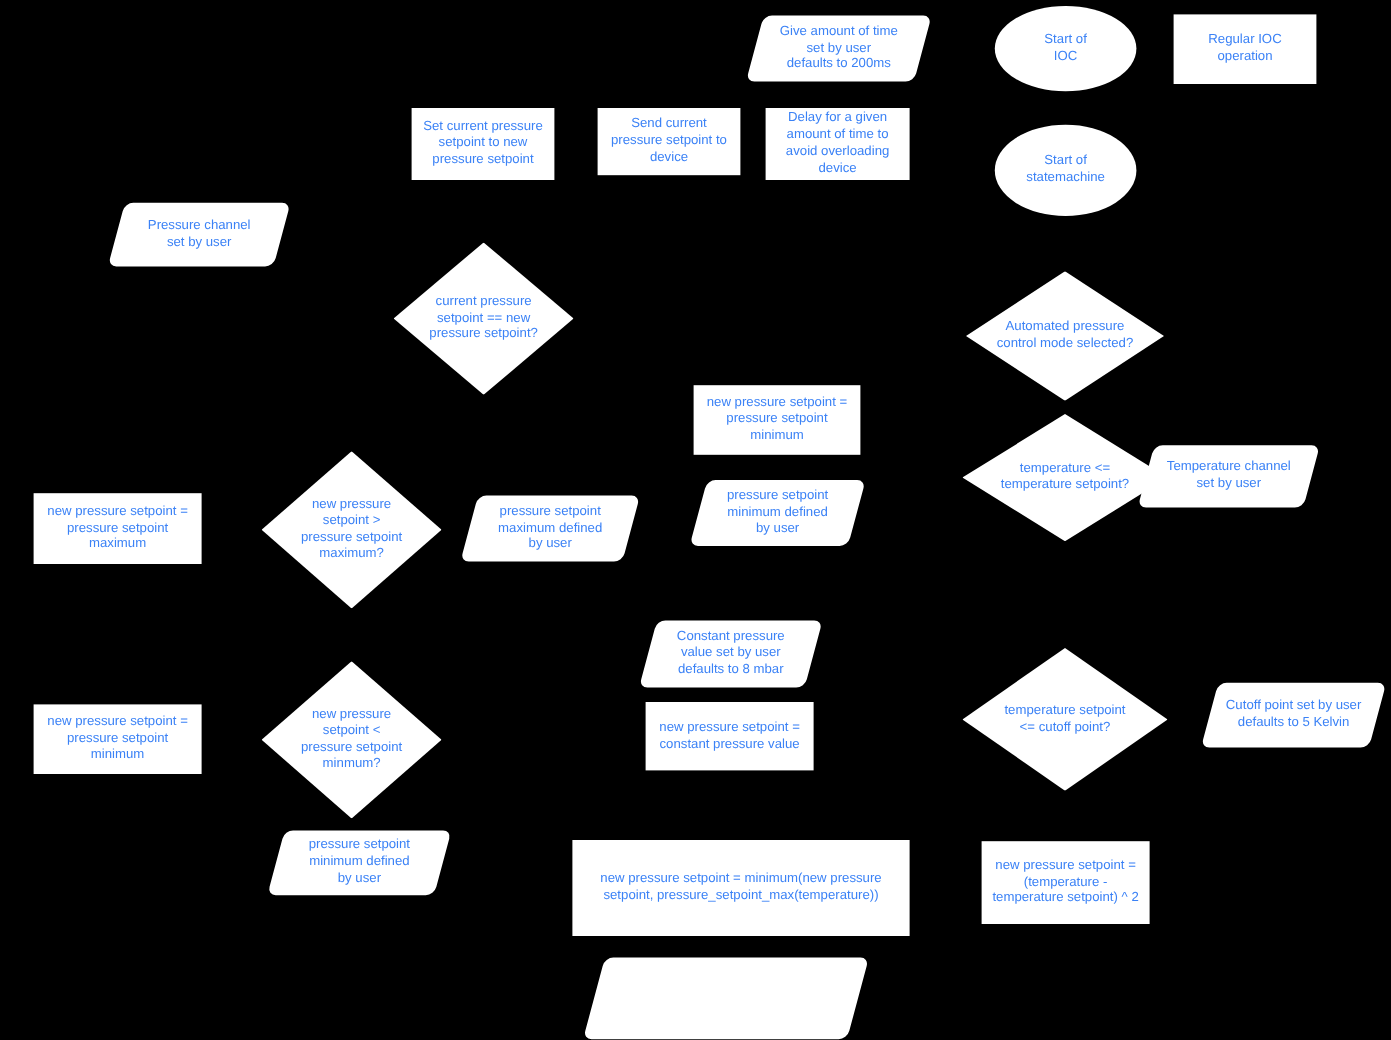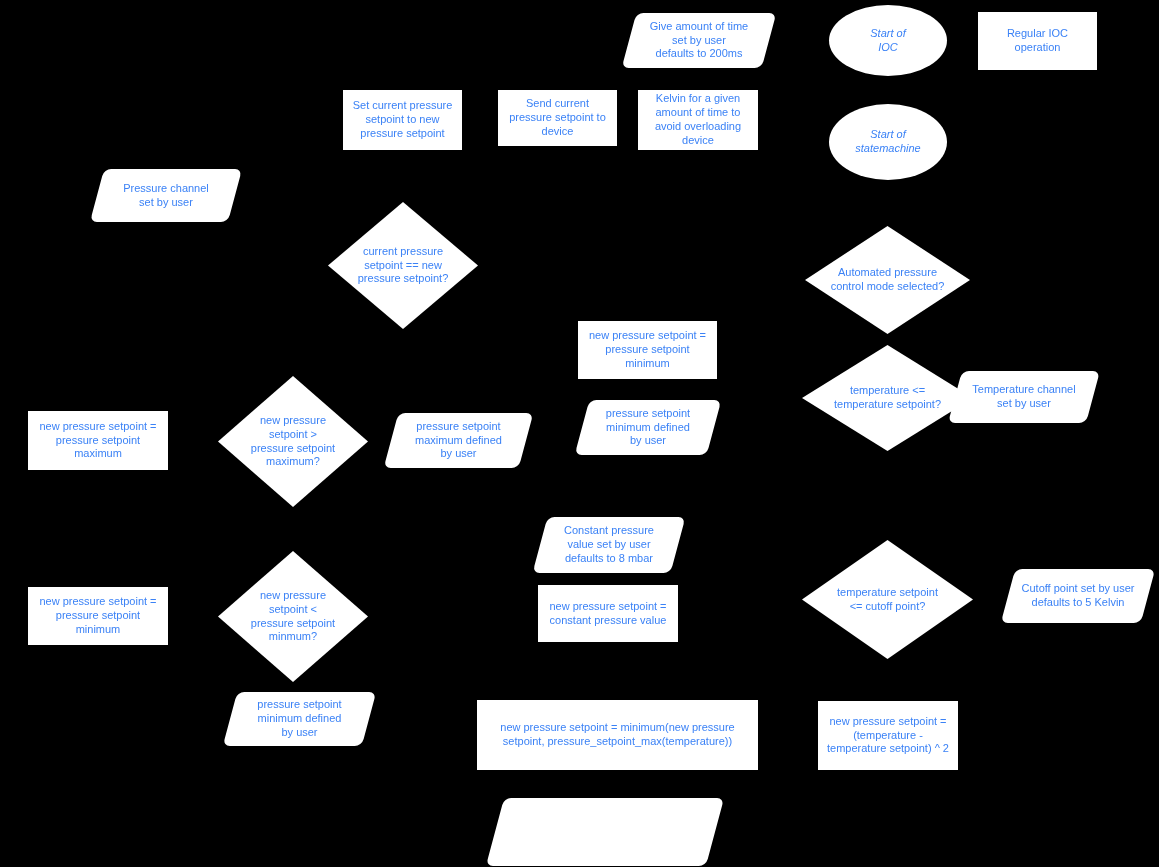--- a/index.html
+++ b/index.html
@@ -7,21 +7,21 @@
     position:relative; width:1159px; height:867px;
     background:#000; overflow:hidden;
     font-family:"Liberation Sans", sans-serif; color:#3b82f6;
   }
   .node {
     position:absolute; display:flex; align-items:center; justify-content:center;
     text-align:center; font-size:11px; line-height:1.27;
   }
   .node .txt { white-space:pre-line; position:relative; z-index:2; }
   .rect    { background:#fff;text-align:center; }
-  .ellipse { background:#fff; border-radius:50%;font-style:italic; }
+  .ellipse { background:#fff; border-radius:50%; }
   .diamond .bg {
     position:absolute; left:0; top:0; right:0; bottom:0; background:#fff;
     clip-path:polygon(50% 0, 100% 50%, 50% 100%, 0 50%); z-index:1;
   }
   .para .bg {
     position:absolute; top:0; bottom:0; left:9px; right:9px;
     background:#fff; border-radius:7px; transform:skewX(-15deg); z-index:1;
   }
 </style>
 </head>
@@ -52,21 +52,21 @@
 pressure setpoint</span>
   </div>
 
   <div class="node rect" style="left:498px;top:90px;width:119px;height:56px">
     <span class="txt">Send current
 pressure setpoint to
 device</span>
   </div>
 
   <div class="node rect" style="left:638px;top:90px;width:120px;height:60px">
-    <span class="txt">Kelvin for a given
+    <span class="txt">Delay for a given
 amount of time to
 avoid overloading
 device</span>
   </div>
 
   <div class="node ellipse" style="left:829px;top:104px;width:118px;height:76px">
     <span class="txt">Start of
 statemachine</span>
   </div>
 
@@ -173,21 +173,21 @@
 minmum?</span>
   </div>
 
   <div class="node para" style="left:221px;top:692px;width:157px;height:54px">
     <span class="bg"></span>
     <span class="txt">pressure setpoint
 minimum defined
 by user</span>
   </div>
 
-  <div class="node rect" style="left:477px;top:700px;width:281px;height:70px">
+  <div class="node rect" style="left:477px;top:700px;width:281px;height:80px">
     <span class="txt">new pressure setpoint = minimum(new pressure
 setpoint, pressure_setpoint_max(temperature))</span>
   </div>
 
   <div class="node rect" style="left:818px;top:701px;width:140px;height:69px">
     <span class="txt">new pressure setpoint =
 (temperature -
 temperature setpoint) ^ 2</span>
   </div>
 

